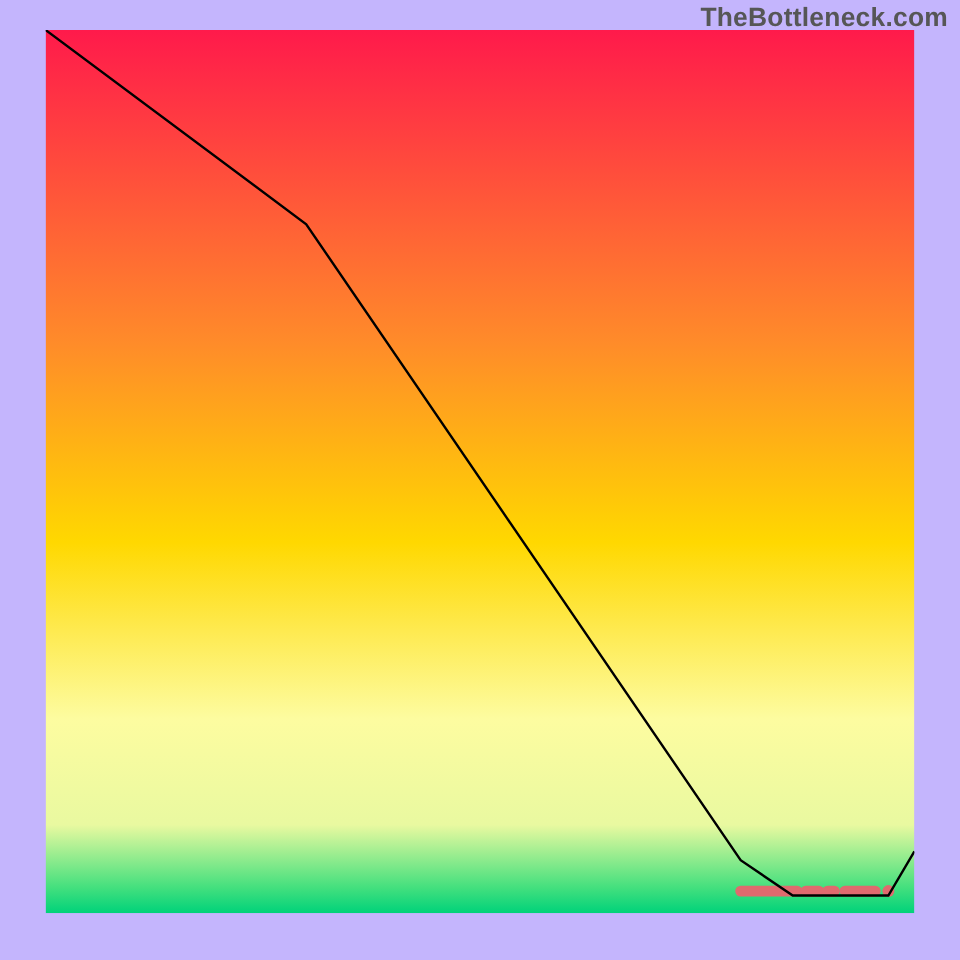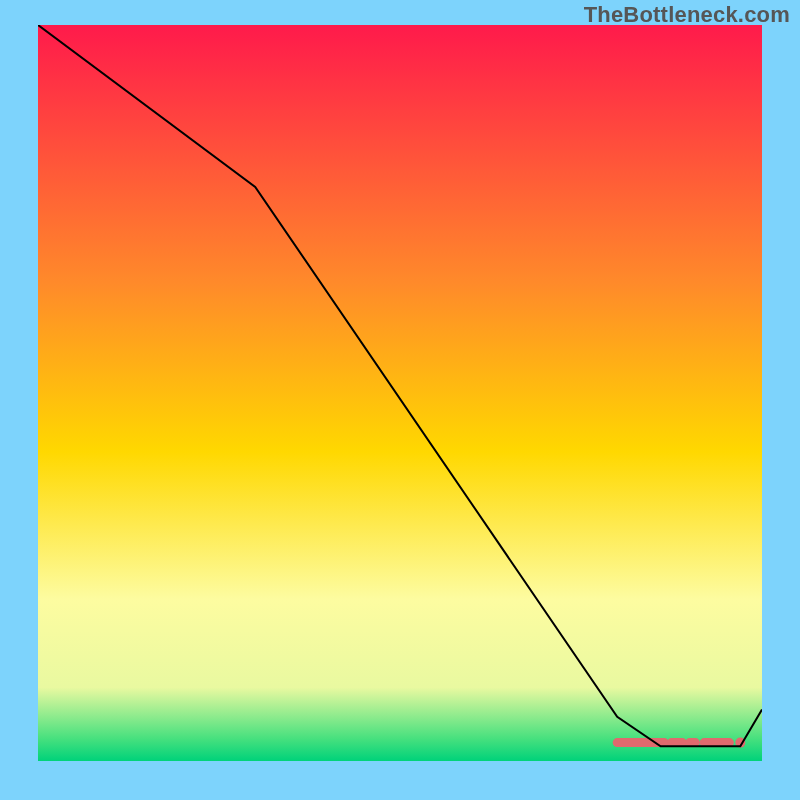--- a/index.html
+++ b/index.html
@@ -8,21 +8,21 @@
     width: 800px;
     height: 800px;
     background: #000;
     font-family: Arial, Helvetica, sans-serif;
     overflow: hidden;
   }
   .frame {
     position: relative;
     width: 800px;
     height: 800px;
-    background: #7dd3fc;
+    background: #c4b5fd;
   }
   .watermark {
     position: absolute;
     top: 2px;
     right: 10px;
     color: #565656;
     font-size: 22px;
     font-weight: 600;
     letter-spacing: 0.2px;
   }

